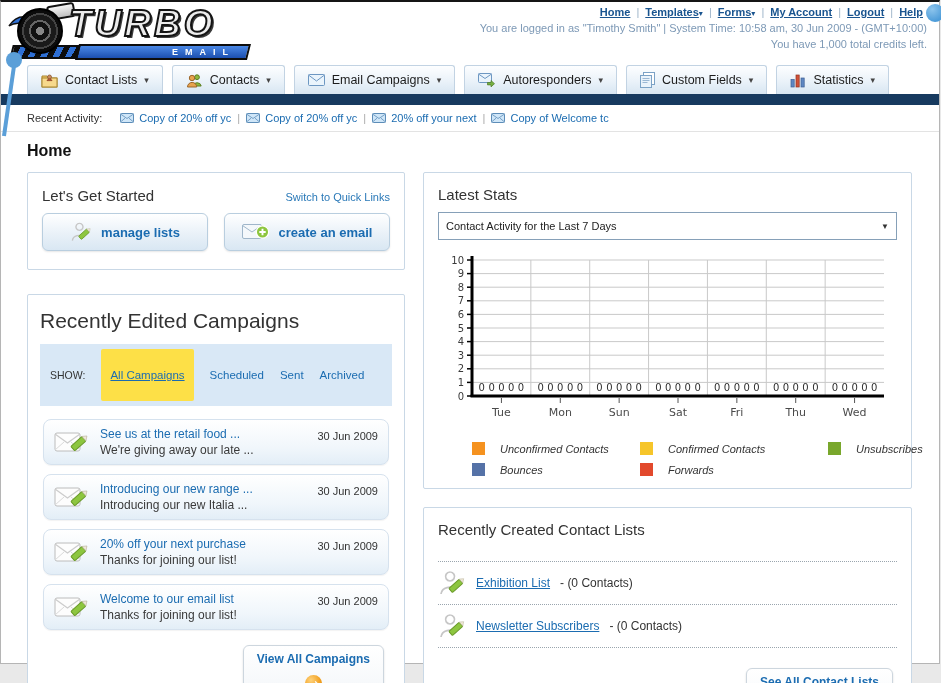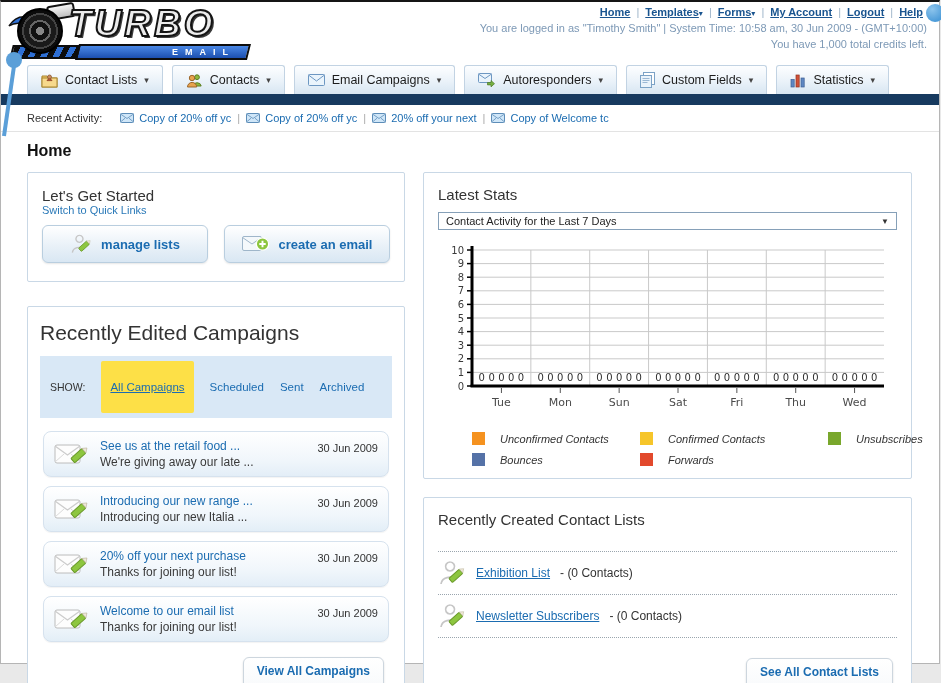--- a/index.html
+++ b/index.html
@@ -82,21 +82,21 @@
   .act-sep { color: #aaa; margin: 0 2px; }
   
   main { padding: 6px 0 0 26px; }
   h1[data-name="page-title"] { font-size: 16px; color: #111; margin: 4px 0 12px; }
   .columns { display: flex; gap: 18px; }
   .col-left { width: 378px; }
   .col-right { width: 489px; }
   .panel { border: 1px solid #c9d8e6; background: #fff; border-radius: 2px; }
   
   .get-started { padding: 14px 14px 18px; margin-bottom: 24px; }
-  .gs-head { display: flex; justify-content: space-between; align-items: baseline; flex-direction: column; }
+  .gs-head { display: flex; justify-content: space-between; align-items: baseline; }
   .gs-title { font-size: 15px; color: #333; }
   .switch-link { font-size: 11px; color: #2a79b8; cursor: pointer; }
   .gs-buttons { display: flex; gap: 16px; margin-top: 9px; }
   .gs-btn {
     flex: 1; height: 38px; border: 1px solid #b9cedf; border-radius: 6px;
     background: linear-gradient(#ffffff,#e9f1f8 55%,#d9e7f3);
     display: flex; align-items: center; justify-content: center; gap: 9px;
     font-size: 13px; font-weight: bold; color: #1b6cb1;
     box-shadow: 0 1px 2px rgba(0,0,0,.1); cursor: pointer;
   }
@@ -129,21 +129,21 @@
   .arrow-circle {
     width: 17px; height: 17px; border-radius: 50%;
     background: radial-gradient(circle at 35% 30%, #ffd27a, #f09d1c 60%, #df8d10);
     color: #fff; display: flex; align-items: center; justify-content: center;
     font-size: 11px; font-weight: bold; font-family: "DejaVu Sans", sans-serif;
   }
   
   .stats { padding: 13px 14px 12px; margin-bottom: 18px; }
   .stats-title { font-size: 15px; color: #333; margin-bottom: 9px; }
   .dropdown {
-    border: 1px solid #86a0b8; height: 18px; display: flex; align-items: center;
+    border: 1px solid #86a0b8; height: 28px; display: flex; align-items: center;
     justify-content: space-between; padding: 0 7px; font-size: 11px; color: #222;
     background: #fff; cursor: pointer;
   }
   .dd-arrow { font-size: 8px; color: #333; }
   .chart-wrap { margin-top: 12px; padding-left: 4px; }
   #chart-svg text { font-family: "DejaVu Sans", sans-serif; }
   .legend {
     margin: 8px 0 0 34px; display: grid; grid-template-columns: 168px 188px auto;
     row-gap: 8px; font-size: 11px; color: #333;
   }

